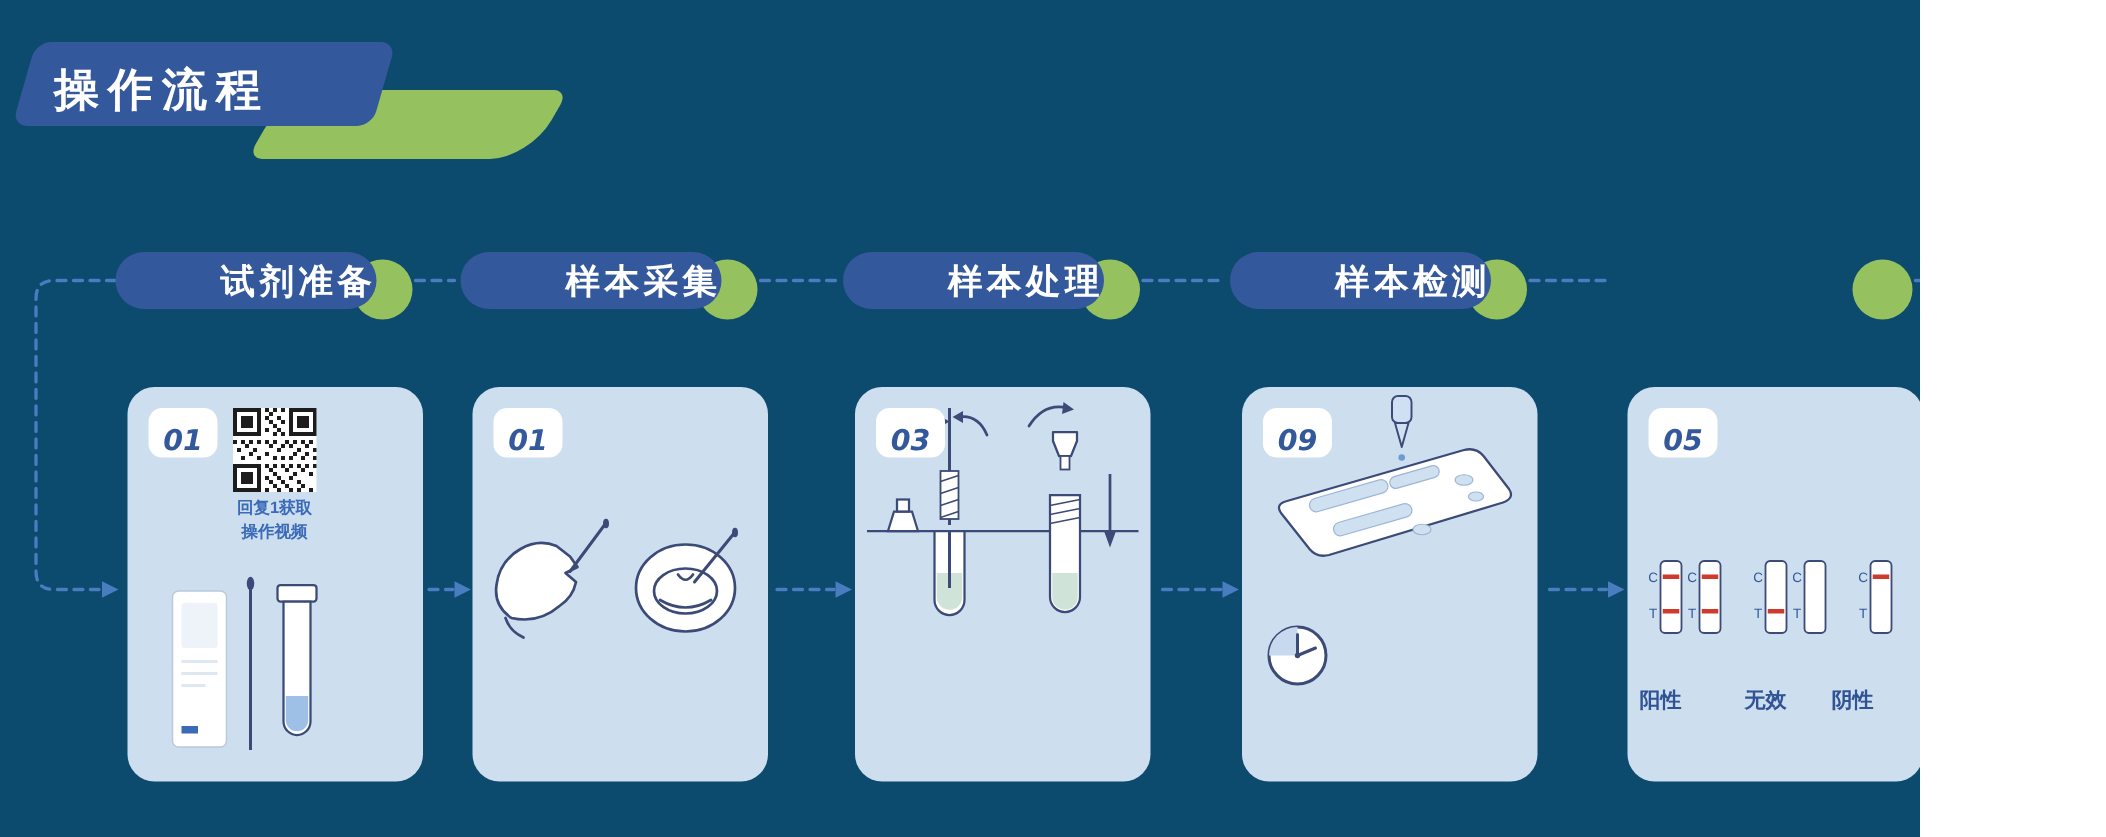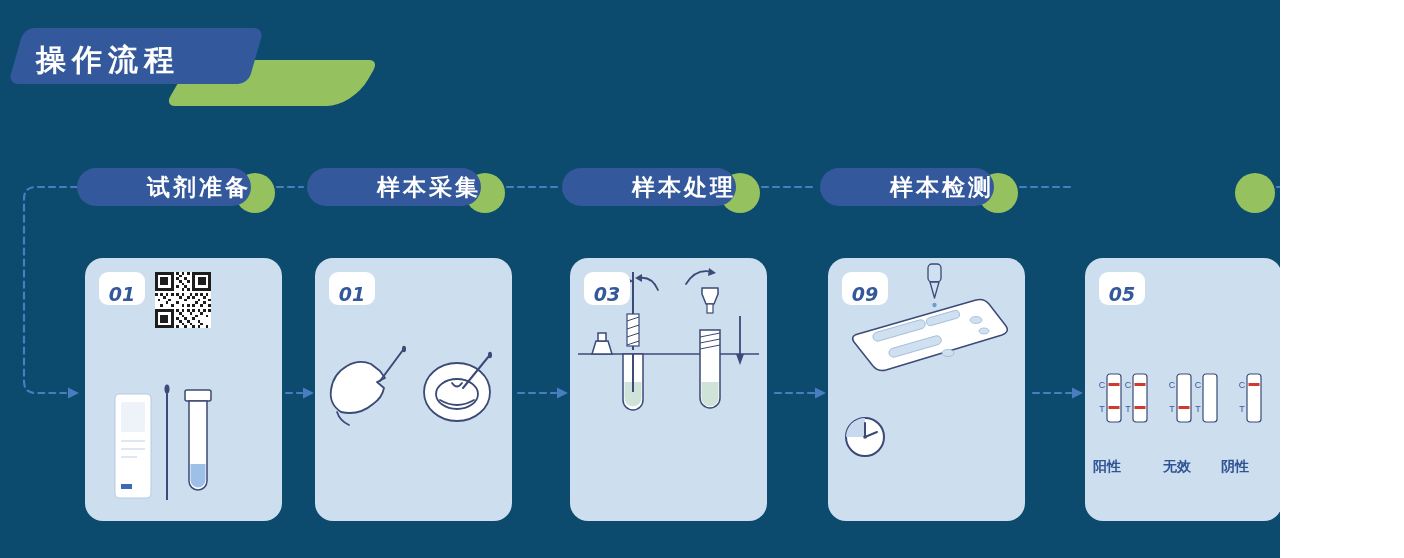--- a/index.html
+++ b/index.html
@@ -121,20 +121,24 @@
           <rect x="15" y="1" width="5" height="5"></rect>
           <rect x="1" y="15" width="5" height="5"></rect>
       </g>
       <g fill="#1d1d1d">
         <rect x="2" y="2" width="3" height="3"></rect>
           <rect x="16" y="2" width="3" height="3"></rect>
           <rect x="2" y="16" width="3" height="3"></rect>
         <path d="M8 0h1v1h-1z M10 0h1v1h-1z M12 0h1v1h-1z M9 1h1v1h-1z M8 2h1v1h-1z M11 2h1v1h-1z M9 3h1v1h-1z M12 3h1v1h-1z M10 4h1v1h-1z M8 5h1v1h-1z M11 5h1v1h-1z M10 6h1v1h-1z M12 6h1v1h-1z M0 8h1v1h-1z M2 8h1v1h-1z M4 8h1v1h-1z M6 8h1v1h-1z M8 8h1v1h-1z M10 8h1v1h-1z M13 8h1v1h-1z M15 8h1v1h-1z M17 8h1v1h-1z M19 8h1v1h-1z M3 9h1v1h-1z M9 9h1v1h-1z M12 9h1v1h-1z M14 9h1v1h-1z M18 9h1v1h-1z M1 10h1v1h-1z M5 10h1v1h-1z M11 10h1v1h-1z M16 10h1v1h-1z M20 10h1v1h-1z M4 11h1v1h-1z M8 11h1v1h-1z M15 11h1v1h-1z M18 11h1v1h-1z M2 12h1v1h-1z M6 12h1v1h-1z M10 12h1v1h-1z M12 12h1v1h-1z M14 12h1v1h-1z M17 12h1v1h-1z M20 12h1v1h-1z M8 14h1v1h-1z M10 14h1v1h-1z M12 14h1v1h-1z M14 14h1v1h-1z M16 14h1v1h-1z M18 14h1v1h-1z M20 14h1v1h-1z M9 15h1v1h-1z M13 15h1v1h-1z M17 15h1v1h-1z M10 16h1v1h-1z M15 16h1v1h-1z M19 16h1v1h-1z M8 17h1v1h-1z M11 17h1v1h-1z M14 17h1v1h-1z M9 18h1v1h-1z M12 18h1v1h-1z M16 18h1v1h-1z M10 19h1v1h-1z M13 19h1v1h-1z M17 19h1v1h-1z M8 20h1v1h-1z M11 20h1v1h-1z M14 20h1v1h-1z M16 20h1v1h-1z M19 20h1v1h-1z"></path>
       </g>
     </svg>
+    <div class="note" style="left:46px;top:74px;width:104px">
+      <div>回复1获取</div>
+      <div>操作视频</div>
+    </div>
     <svg class="illu" width="197" height="263">
       <g>
         <rect x="30" y="136" width="36" height="104" rx="4" fill="#ffffff" stroke="#b9c9de" stroke-width="1"></rect>
         <rect x="36" y="144" width="24" height="30" rx="2" fill="#eef3f9"></rect>
         <rect x="36" y="182" width="24" height="2" fill="#dfe8f2"></rect>
         <rect x="36" y="190" width="24" height="2" fill="#dfe8f2"></rect>
         <rect x="36" y="198" width="16" height="2" fill="#dfe8f2"></rect>
         <rect x="36" y="226" width="11" height="5" fill="#3A6AB8"></rect>
       </g>
       <g>

